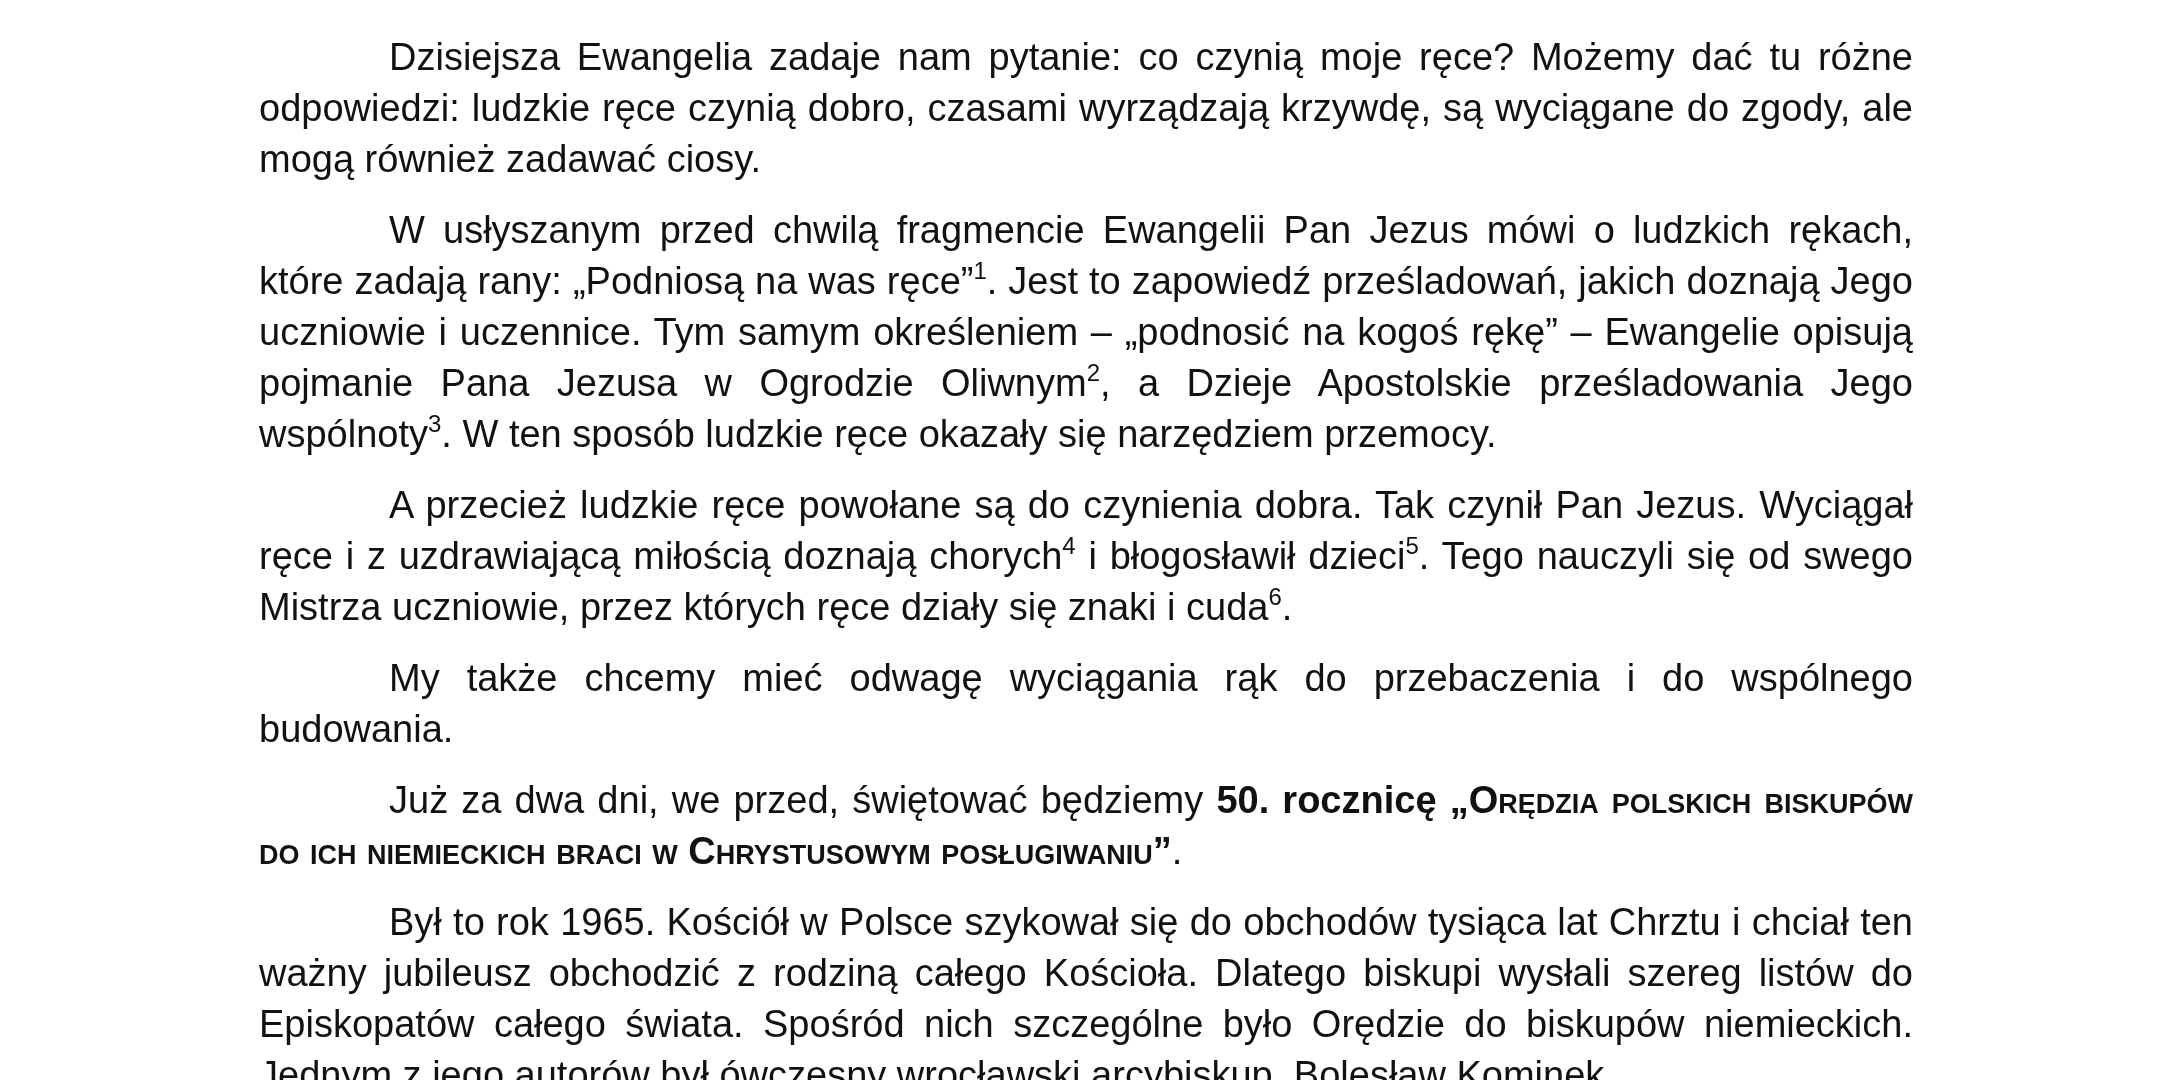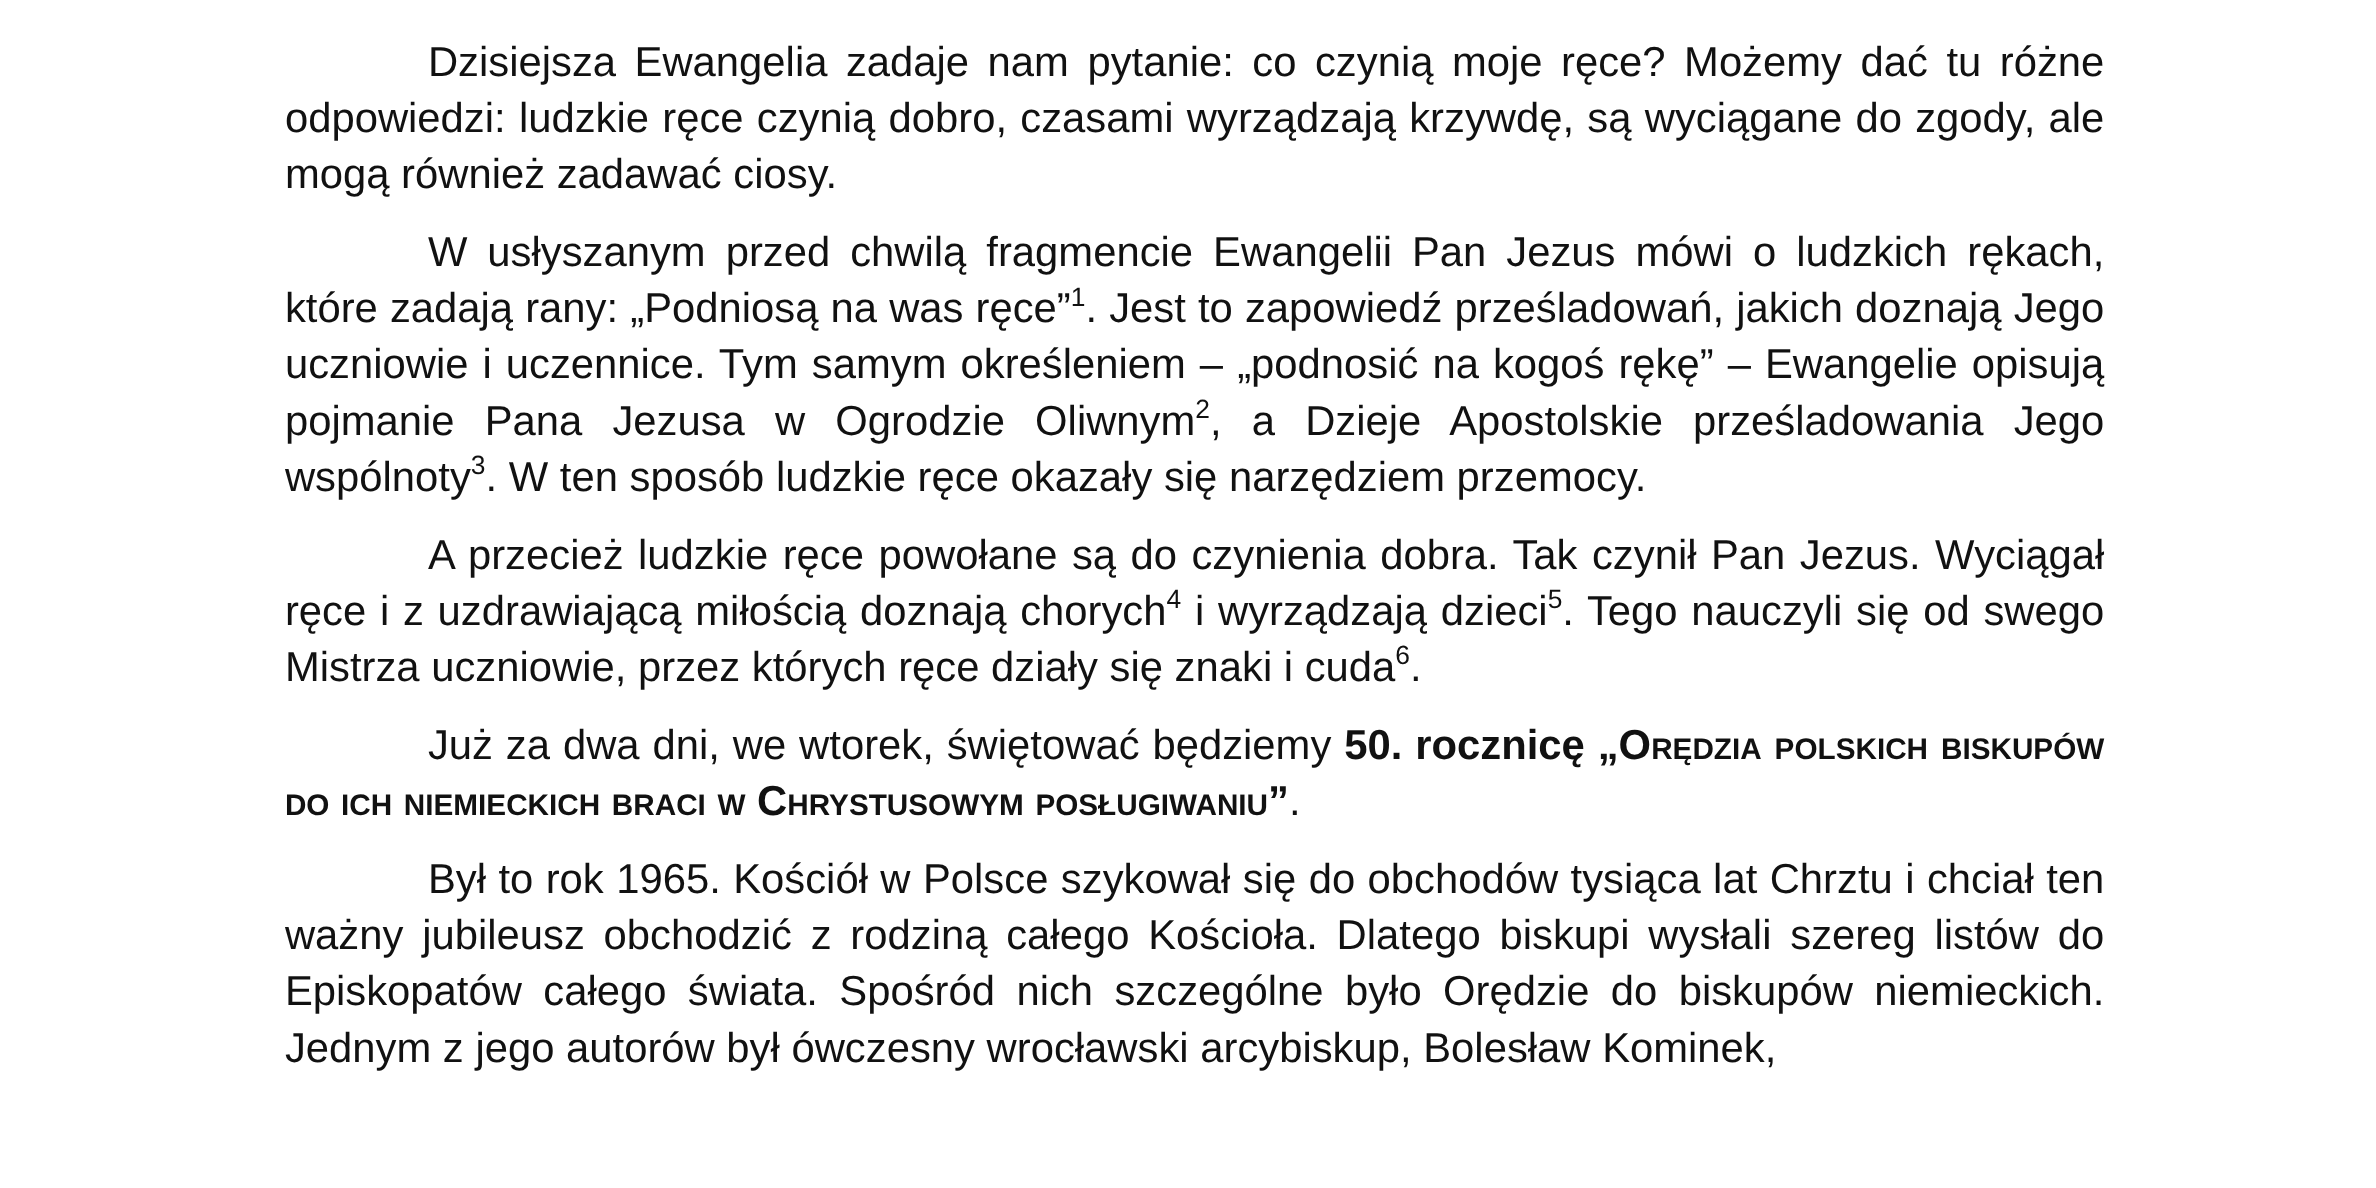--- a/index.html
+++ b/index.html
@@ -47,25 +47,28 @@
 
   <p class="para">
     <span>Dzisiejsza Ewangelia zadaje nam pytanie: co czynią moje ręce? Możemy dać tu różne odpowiedzi: ludzkie ręce czynią dobro, czasami wyrządzają krzywdę, są wyciągane do zgody, ale mogą również zadawać ciosy.</span>
   </p>
 
   <p class="para">
     <span>W usłyszanym przed chwilą fragmencie Ewangelii Pan Jezus mówi o ludzkich rękach, które zadają rany: „Podniosą na was ręce”</span><sup class="fn">1</sup><span>. Jest to zapowiedź prześladowań, jakich doznają Jego uczniowie i uczennice. Tym samym określeniem – „podnosić na kogoś rękę” – Ewangelie opisują pojmanie Pana Jezusa w Ogrodzie Oliwnym</span><sup class="fn">2</sup><span>, a Dzieje Apostolskie prześladowania Jego wspólnoty</span><sup class="fn">3</sup><span>. W ten sposób ludzkie ręce okazały się narzędziem przemocy.</span>
   </p>
 
   <p class="para">
-    <span>A przecież ludzkie ręce powołane są do czynienia dobra. Tak czynił Pan Jezus. Wyciągał ręce i z uzdrawiającą miłością doznają chorych</span><sup class="fn">4</sup><span> i wyrządzają dzieci</span><sup class="fn">5</sup><span>. Tego nauczyli się od swego Mistrza uczniowie, przez których ręce działy się znaki i cuda</span><sup class="fn">6</sup><span>.</span>
+    <span>A przecież ludzkie ręce powołane są do czynienia dobra. Tak czynił Pan Jezus. Wyciągał ręce i z uzdrawiającą miłością doznają chorych</span><sup class="fn">4</sup><span> i błogosławił dzieci</span><sup class="fn">5</sup><span>. Tego nauczyli się od swego Mistrza uczniowie, przez których ręce działy się znaki i cuda</span><sup class="fn">6</sup><span>.</span>
   </p>
 
+  <p class="para">
+    <span>My także chcemy mieć odwagę wyciągania rąk do przebaczenia i do wspólnego budowania.</span>
+  </p>
 
   <p class="para">
-    <span>Już za dwa dni, we wtorek, świętować będziemy </span><span class="bold">50. rocznicę „</span><span class="sc">Orędzia polskich biskupów do ich niemieckich braci w Chrystusowym posługiwaniu</span><span class="bold">”</span><span>.</span>
+    <span>Już za dwa dni, we przed, świętować będziemy </span><span class="bold">50. rocznicę „</span><span class="sc">Orędzia polskich biskupów do ich niemieckich braci w Chrystusowym posługiwaniu</span><span class="bold">”</span><span>.</span>
   </p>
 
   <p class="para">
     <span>Był to rok 1965. Kościół w Polsce szykował się do obchodów tysiąca lat Chrztu i chciał ten ważny jubileusz obchodzić z rodziną całego Kościoła. Dlatego biskupi wysłali szereg listów do Episkopatów całego świata. Spośród nich szczególne było Orędzie do biskupów niemieckich. Jednym z jego autorów był ówczesny wrocławski arcybiskup, Bolesław Kominek,</span>
   </p>
 
 </div>
 
 </body></html>

